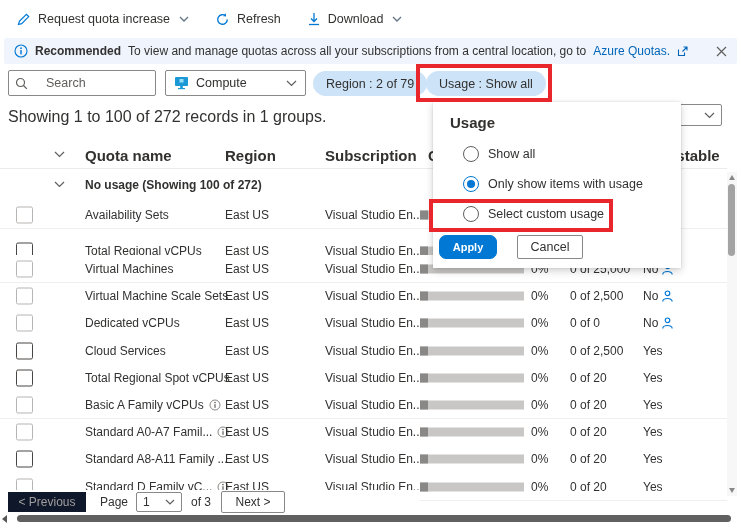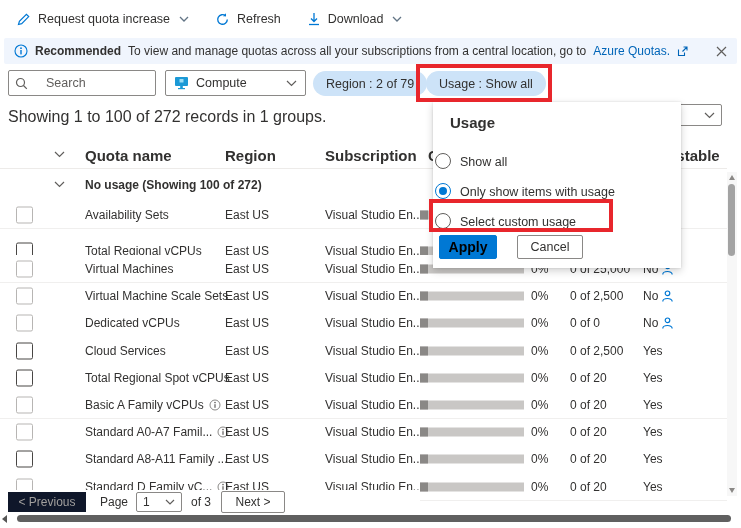--- a/index.html
+++ b/index.html
@@ -77,28 +77,28 @@
   .page-select{margin-left:8px;width:46px;height:20px;border:1px solid #8a8886;border-radius:2px;display:flex;align-items:center;
                padding:0 6px;box-sizing:border-box;justify-content:space-between;cursor:pointer;background:#fff;}
   .of-lbl{margin-left:9px;}
   .next-btn{margin-left:10px;width:62px;height:20px;border:1px solid #8a8886;border-radius:2px;background:#fff;
             display:flex;align-items:center;justify-content:center;cursor:pointer;}
 
   
   .popup{left:433px;top:102px;width:248px;height:166px;background:#fff;z-index:10;
          box-shadow:0 3px 8px rgba(0,0,0,.18),0 0 2px rgba(0,0,0,.12);box-sizing:border-box;padding:12px 0 0 0;}
   .popup-title{font-size:15px;font-weight:700;margin:0 0 8px 17px;}
-  .radio-row{display:flex;align-items:flex-end;gap:9px;height:30px;padding-left:2px;cursor:pointer;}
+  .radio-row{display:flex;align-items:center;gap:9px;height:30px;padding-left:30px;cursor:pointer;}
   .radio-circle{width:16px;height:16px;border-radius:50%;border:1px solid #605e5c;box-sizing:border-box;background:#fff;flex:0 0 auto;position:relative;}
   .radio-circle.selected{border:1px solid #0078d4;}
   .radio-circle.selected::after{content:"";position:absolute;left:3px;top:3px;width:8px;height:8px;border-radius:50%;background:#0078d4;}
   .radio-label{font-size:12.5px;color:#323130;}
   .popup-btns{display:flex;align-items:center;gap:20px;margin:6px 0 0 6px;}
-  .btn-apply{width:56px;height:22px;background:#0078d4;color:#000000;font-weight:700;font-size:14px;border:1px solid #0078d4;
-             border-radius:2px;display:flex;align-items:center;justify-content:center;cursor:pointer;}
+  .btn-apply{width:56px;height:22px;background:#0078d4;color:#ffffff;font-weight:700;font-size:11px;border:1px solid #0078d4;
+             border-radius:7px;display:flex;align-items:center;justify-content:center;cursor:pointer;}
   .btn-cancel{width:64px;height:22px;background:#fff;color:#323130;font-size:12.5px;border:1px solid #8a8886;
               border-radius:2px;display:flex;align-items:center;justify-content:center;cursor:pointer;}
 
   
   .redbox{border:4px solid #e8262c;z-index:30;pointer-events:none;}
   #redbox-usage{left:416px;top:64px;width:128px;height:30px;}
   #redbox-custom{left:429px;top:199px;width:176px;height:25px;}
 
   .info-ic{display:inline-flex;}
 </style>

